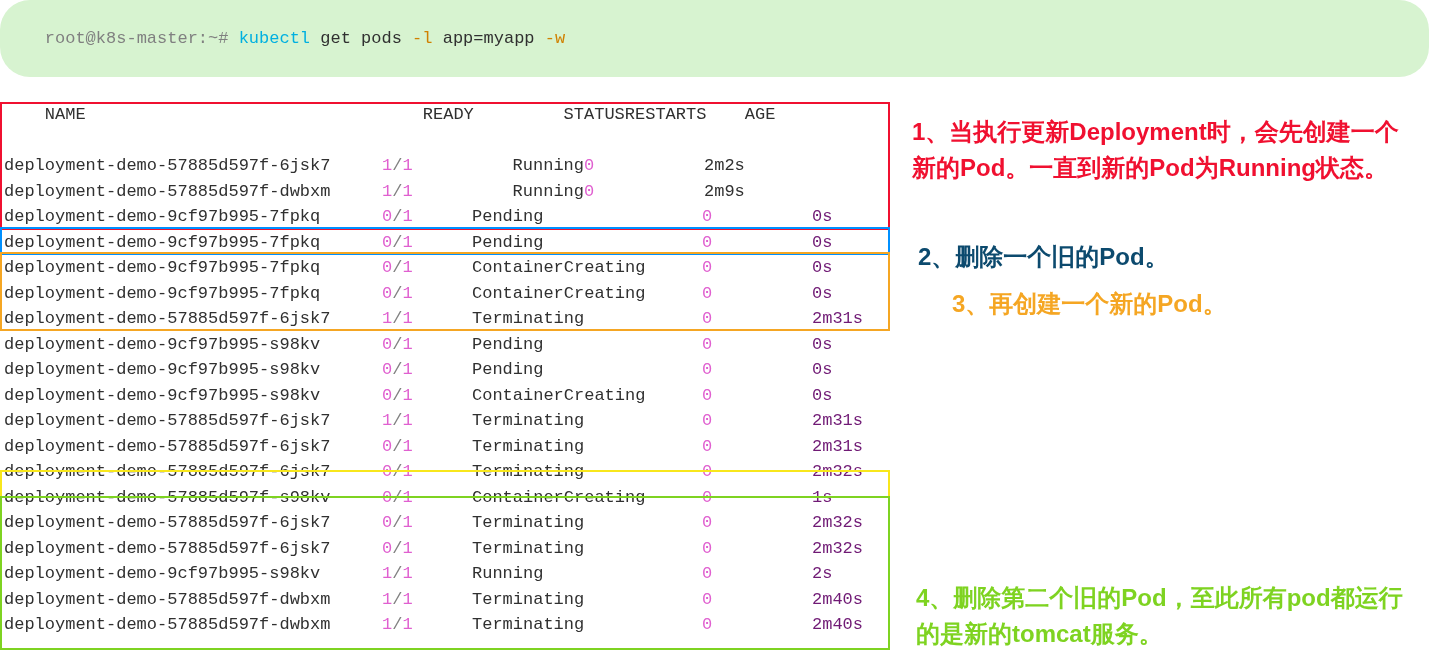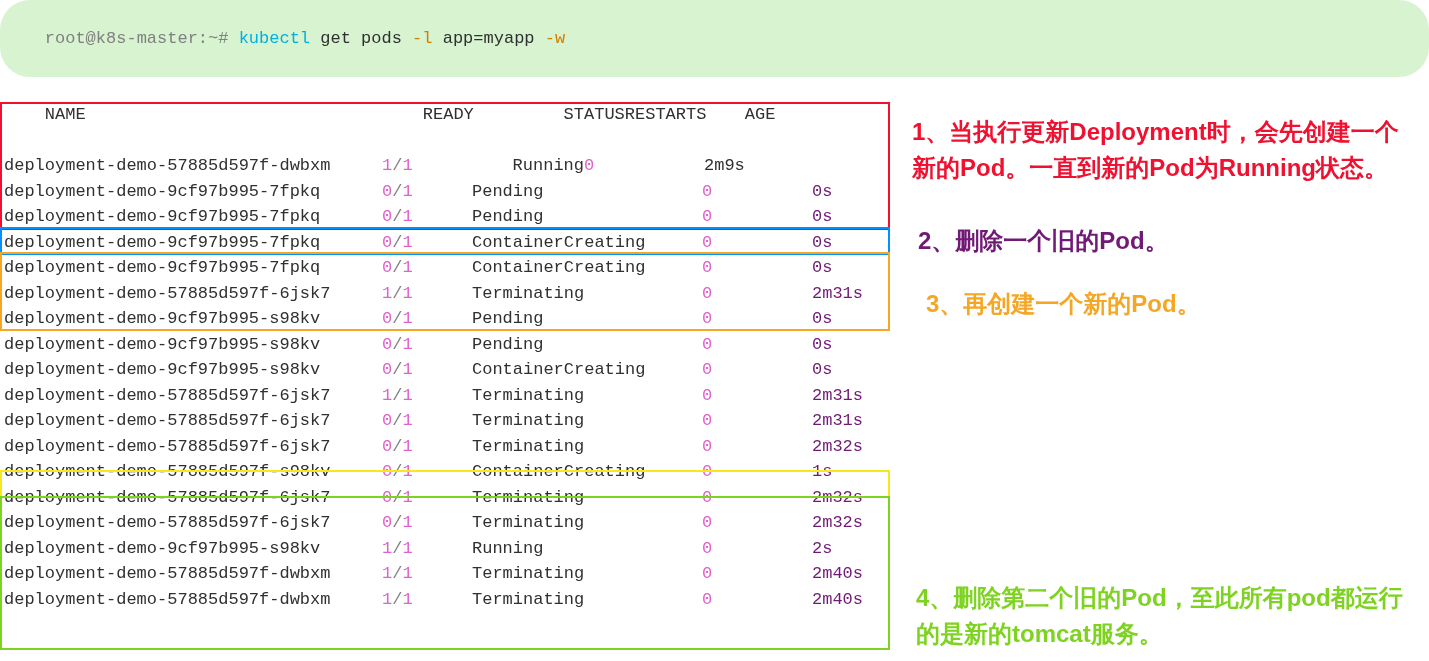--- a/index.html
+++ b/index.html
@@ -44,36 +44,37 @@
     .col-age-wide { display: inline-block; color: #701a75; }
 
     .box-red { position: absolute; border: 2px solid #f01030; left: 0; top: 102px; width: 890px; height: 128px; pointer-events:none; }
     .box-blue { position: absolute; border: 2px solid #0090ff; left: 0; top: 227px; width: 890px; height: 28px; pointer-events:none; }
     .box-orange { position: absolute; border: 2px solid #f5a623; left: 0; top: 252px; width: 890px; height: 79px; pointer-events:none; }
     .box-yellow { position: absolute; border: 2px solid #f8e71c; left: 0; top: 470px; width: 890px; height: 28px; pointer-events:none; }
     .box-green { position: absolute; border: 2px solid #7ed321; left: 0; top: 496px; width: 890px; height: 154px; pointer-events:none; }
 
     .note { position: absolute; font-family: 'Microsoft YaHei', sans-serif; font-weight: bold; font-size: 24px; line-height: 1.5; }
     .note-red { color: #f01030; top: 114px; left: 912px; width: 500px; }
-    .note-blue { color: #701a75; top: 223px; left: 918px; }
-    .note-orange { color: #f5a623; top: 286px; left: 926px; }
+    .note-blue { color: #0c4a6e; top: 239px; left: 918px; }
+    .note-orange { color: #f5a623; top: 286px; left: 952px; }
     .note-yellow { color: #f5a623; top: 470px; left: 916px; }
     .note-green { color: #7ed321; top: 580px; left: 916px; width: 500px; }
   </style>
 </head>
 <body>
 
 <div class="terminal">
   <div class="row cmd-line">
     <span class="gray">root@k8s-master</span><span class="gray">:~# </span><span class="cyan">kubectl</span><span class="dark"> get pods </span><span class="orange">-l</span><span class="dark"> app=myapp </span><span class="orange">-w</span>
   </div>
   <div class="row header-row">
     <span class="col-name hdr">NAME</span><span class="col-ready hdr">READY</span><span class="col-status hdr">STATUS</span><span class="col-restarts hdr">RESTARTS</span><span class="col-age hdr">AGE</span>
   </div>
   <div id="rows-top">
+      <div class="row"><span class="col-name">deployment-demo-57885d597f-6jsk7</span><span class="col-ready"><span class="num">1</span><span class="sep">/</span><span class="num">1</span></span><span class="col-status">Running</span><span class="col-restarts">0</span><span class="col-age">2m2s</span></div>
       <div class="row"><span class="col-name">deployment-demo-57885d597f-dwbxm</span><span class="col-ready"><span class="num">1</span><span class="sep">/</span><span class="num">1</span></span><span class="col-status">Running</span><span class="col-restarts">0</span><span class="col-age">2m9s</span></div>
     </div>
   <div id="rows-wide">
       <div class="row"><span class="col-name">deployment-demo-9cf97b995-7fpkq</span><span class="col-ready"><span class="num">0</span><span class="sep">/</span><span class="num">1</span></span><span class="col-status-wide">Pending</span><span class="col-restarts-wide">0</span><span class="col-age-wide">0s</span></div>
       <div class="row"><span class="col-name">deployment-demo-9cf97b995-7fpkq</span><span class="col-ready"><span class="num">0</span><span class="sep">/</span><span class="num">1</span></span><span class="col-status-wide">Pending</span><span class="col-restarts-wide">0</span><span class="col-age-wide">0s</span></div>
       <div class="row"><span class="col-name">deployment-demo-9cf97b995-7fpkq</span><span class="col-ready"><span class="num">0</span><span class="sep">/</span><span class="num">1</span></span><span class="col-status-wide">ContainerCreating</span><span class="col-restarts-wide">0</span><span class="col-age-wide">0s</span></div>
       <div class="row"><span class="col-name">deployment-demo-9cf97b995-7fpkq</span><span class="col-ready"><span class="num">0</span><span class="sep">/</span><span class="num">1</span></span><span class="col-status-wide">ContainerCreating</span><span class="col-restarts-wide">0</span><span class="col-age-wide">0s</span></div>
       <div class="row"><span class="col-name">deployment-demo-57885d597f-6jsk7</span><span class="col-ready"><span class="num">1</span><span class="sep">/</span><span class="num">1</span></span><span class="col-status-wide">Terminating</span><span class="col-restarts-wide">0</span><span class="col-age-wide">2m31s</span></div>
       <div class="row"><span class="col-name">deployment-demo-9cf97b995-s98kv</span><span class="col-ready"><span class="num">0</span><span class="sep">/</span><span class="num">1</span></span><span class="col-status-wide">Pending</span><span class="col-restarts-wide">0</span><span class="col-age-wide">0s</span></div>
       <div class="row"><span class="col-name">deployment-demo-9cf97b995-s98kv</span><span class="col-ready"><span class="num">0</span><span class="sep">/</span><span class="num">1</span></span><span class="col-status-wide">Pending</span><span class="col-restarts-wide">0</span><span class="col-age-wide">0s</span></div>

